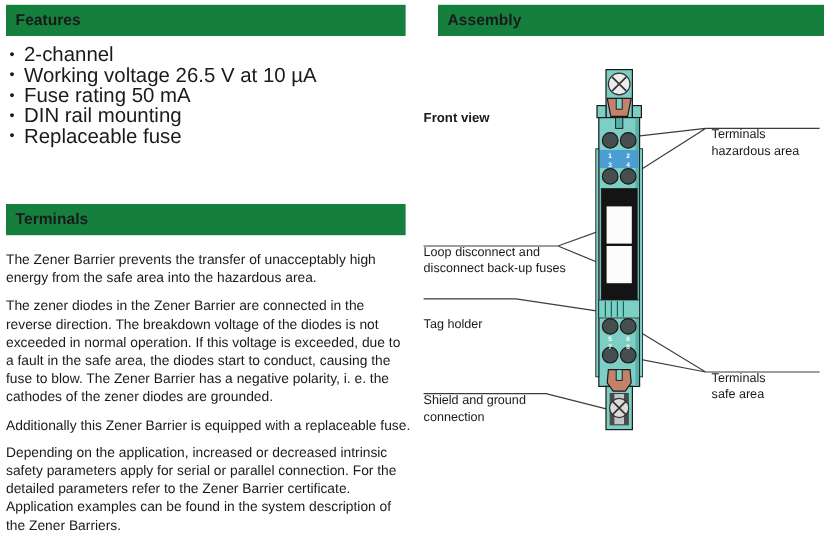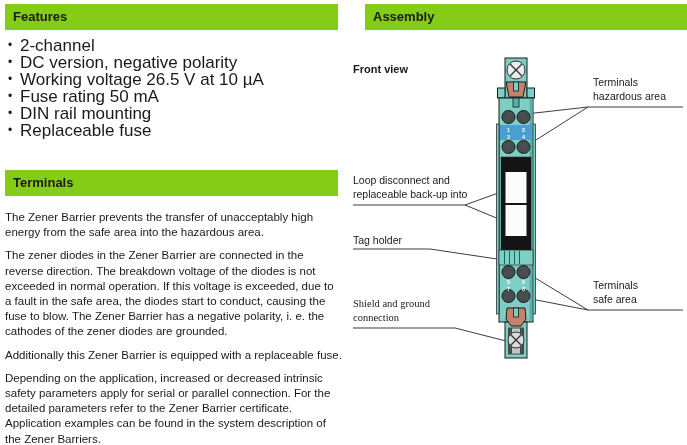--- a/index.html
+++ b/index.html
@@ -2,21 +2,21 @@
 <html><head>
 <meta charset="utf-8">
 <style>
   html,body{margin:0;padding:0;}
   body{
     width:687px;height:445px;position:relative;overflow:hidden;
     background:#ffffff;color:#1a1a1a;
     font-family:"Liberation Sans", sans-serif;
   }
   .section-header{
-    position:absolute;height:26px;background:#84cc16;
+    position:absolute;height:26px;background:#15803d;
     font-weight:bold;font-size:13px;line-height:26px;
     padding-left:8px;box-sizing:border-box;
   }
   #features-header{left:5px;top:4px;width:333px;}
   #function-header{left:5px;top:170px;width:333px;}
   #assembly-header{left:345px;top:4px;width:337px;margin-left:20px;}
 
   .features-list{
     position:absolute;left:5px;top:37px;width:333px;
     margin:0;padding:0;list-style:none;
@@ -33,41 +33,40 @@
     position:absolute;left:5px;top:202px;width:337px;
     font-size:11.5px;line-height:15.2px;
   }
   .function-text p{margin:8px 0 6px 0;}
 
   .figure{
     position:absolute;left:345px;top:36px;width:342px;height:409px;
   }
   .figure svg{position:absolute;left:0;top:0;}
   .callout{
-    position:absolute;font-size:10.5px;line-height:14px;
+    position:absolute;font-size:10.5px;line-height:14px;margin-top:30px;
   }
   .callout .ln{white-space:nowrap;}
   #front-view-label{left:8px;top:26px;font-weight:bold;font-size:11px;}
   #callout-hazardous{left:248px;top:39px;}
   #callout-loop{left:8px;top:137px;}
   #callout-tag{left:8px;top:197px;}
-  #callout-shield{left:8px;top:261px;font-family:Liberation Serif, serif;}
+  #callout-shield{left:8px;top:261px;}
   #callout-safe{left:248px;top:242px;}
   svg{font-family:inherit;}
 </style>
 </head>
 <body>
 
 <div class="section-header" id="features-header">
   <span>Features</span>
 </div>
 
 <ul class="features-list">
   <li>2-channel</li>
-  <li>DC version, negative polarity</li>
   <li>Working voltage 26.5 V at 10 µA</li>
   <li>Fuse rating 50 mA</li>
   <li>DIN rail mounting</li>
   <li>Replaceable fuse</li>
 </ul>
 
 <div class="section-header" id="function-header">
   <span>Terminals</span>
 </div>
 
@@ -163,21 +162,21 @@
 
   <div class="callout" id="front-view-label">Front view</div>
 
   <div class="callout" id="callout-hazardous">
     <div class="ln">Terminals</div>
     <div class="ln">hazardous area</div>
   </div>
 
   <div class="callout" id="callout-loop">
     <div class="ln">Loop disconnect and</div>
-    <div class="ln">replaceable back-up into</div>
+    <div class="ln">disconnect back-up fuses</div>
   </div>
 
   <div class="callout" id="callout-tag">
     <div class="ln">Tag holder</div>
   </div>
 
   <div class="callout" id="callout-shield">
     <div class="ln">Shield and ground</div>
     <div class="ln">connection</div>
   </div>

